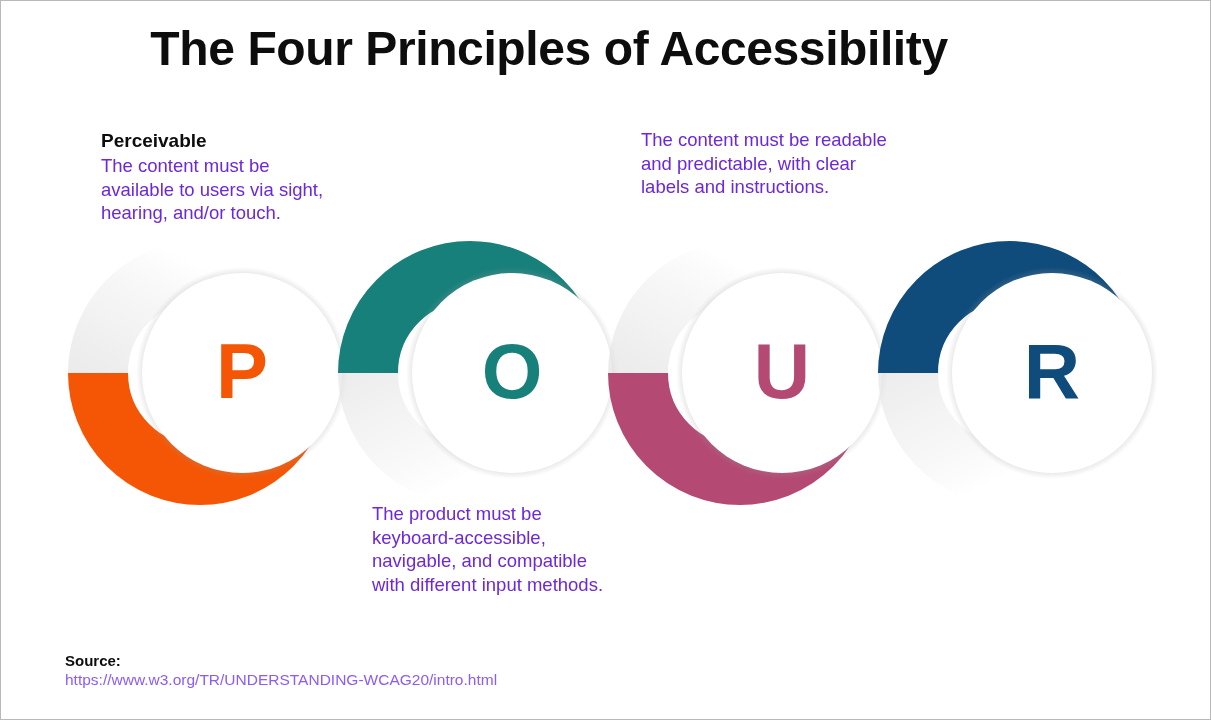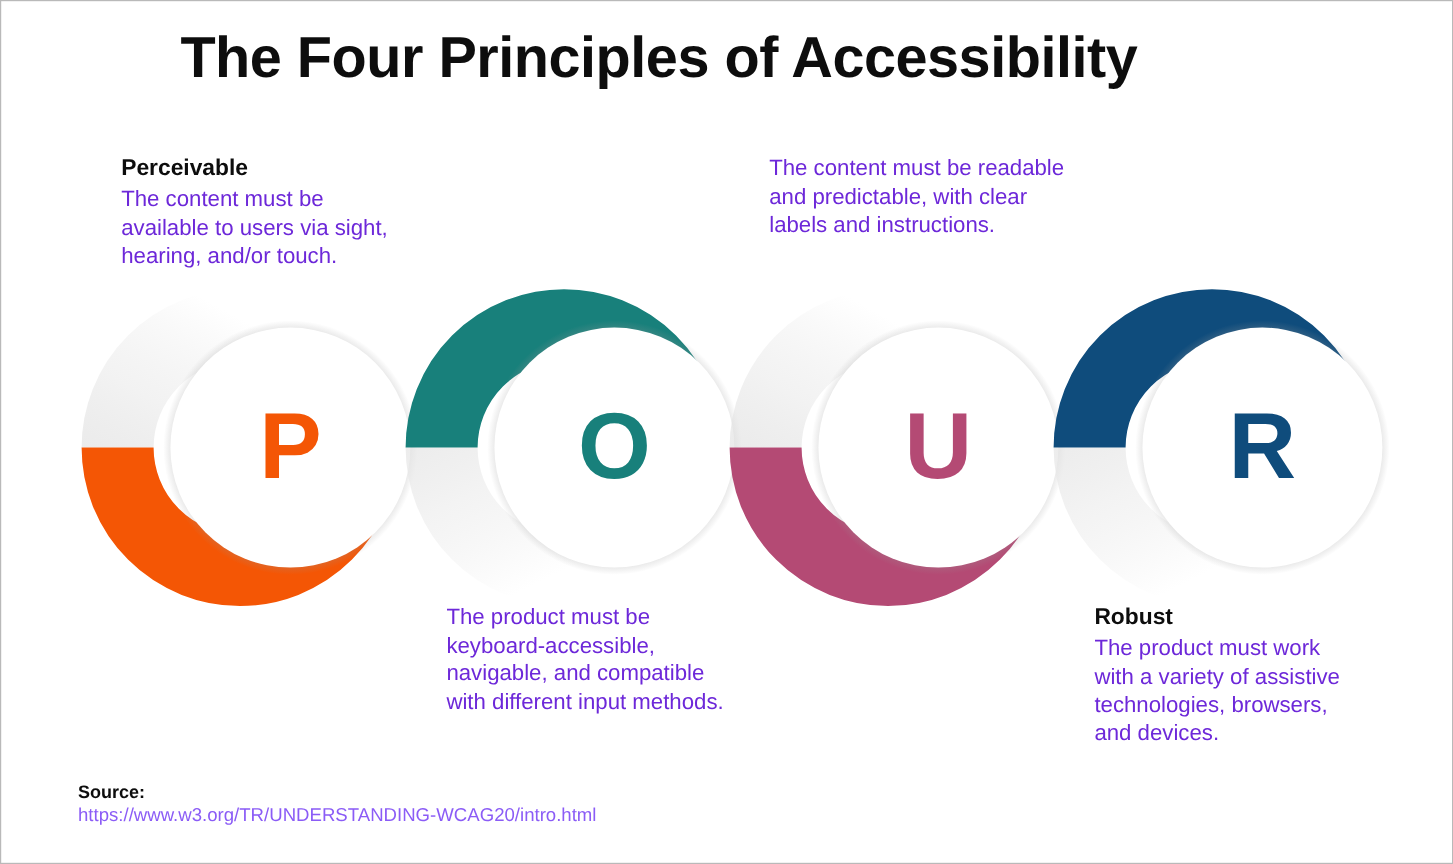--- a/index.html
+++ b/index.html
@@ -228,26 +228,19 @@
 labels and instructions.</div>
   </div>
 
   <div class="block block-operable">
     <div class="block-body">The product must be
 keyboard-accessible,
 navigable, and compatible
 with different input methods.</div>
   </div>
 
-  <div class="block block-robust">
-    <div class="block-title">Robust</div>
-    <div class="block-body">The product must work
-with a variety of assistive
-technologies, browsers,
-and devices.</div>
-  </div>
 
   <div class="source">
     <div class="source-label">Source:</div>
     <div class="source-url">https://www.w3.org/TR/UNDERSTANDING-WCAG20/intro.html</div>
   </div>
 
 </div>
 
 </body></html>

